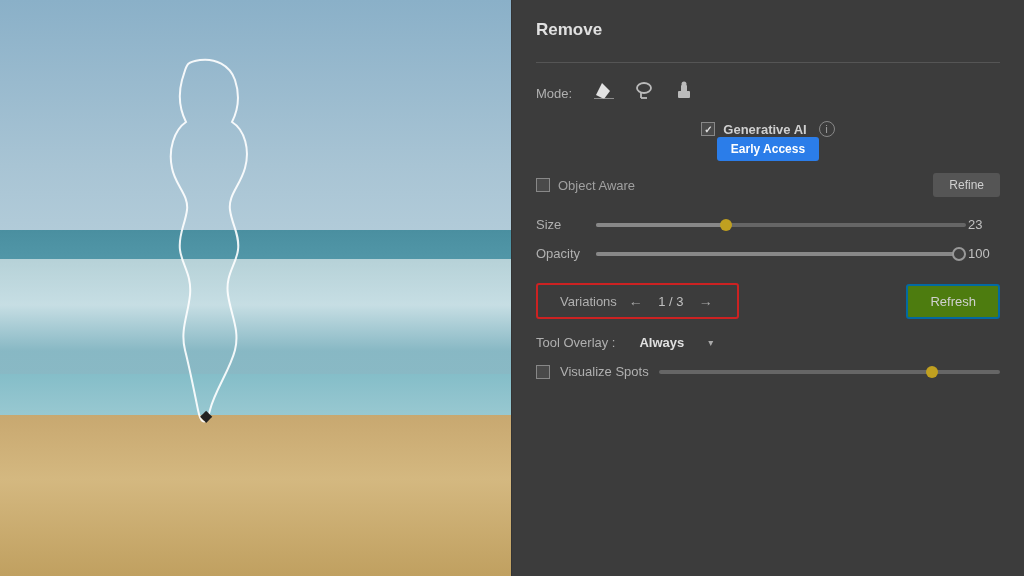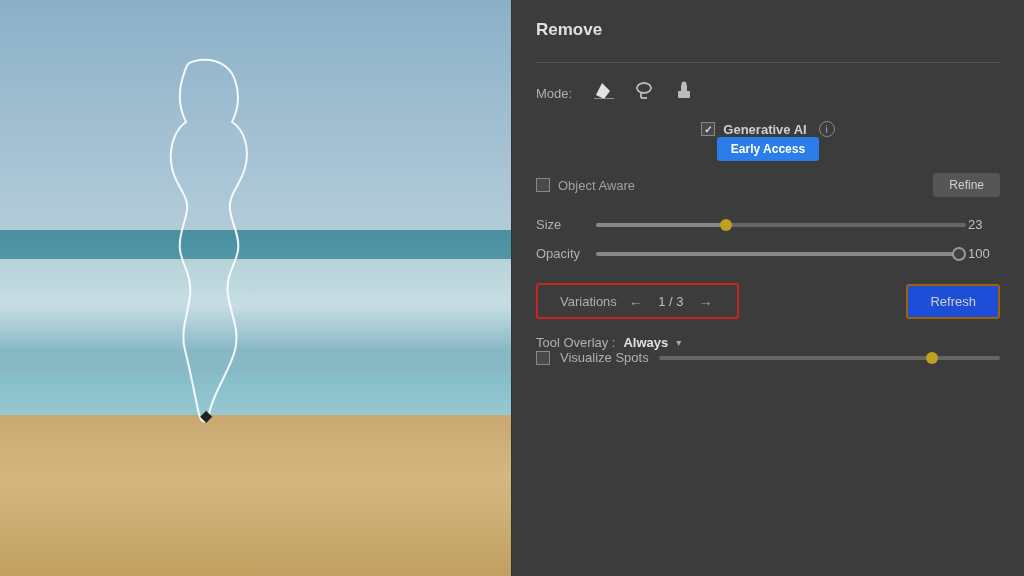--- a/index.html
+++ b/index.html
@@ -304,36 +304,37 @@
     }
 
     .variations-count {
       color: #c0c0c0;
       font-size: 13px;
       min-width: 32px;
       text-align: center;
     }
 
     .refresh-btn {
-      border: 2px solid #a16207;
-      background: #1d4ed8;
+      border: 2px solid #0369a1;
+      background: #4d7c0f;
       color: #d0d0d0;
       padding: 8px 22px;
       font-size: 13px;
       font-weight: 500;
       cursor: pointer;
       border-radius: 3px;
       margin-left: auto;
     }
 
     
     .tool-overlay-row {
       display: flex;
       align-items: center;
-      gap: 8px;
+      gap: 24px;
+      margin-bottom: 14px;
     }
 
     .tool-overlay-label {
       color: #b0b0b0;
       font-size: 13px;
     }
 
     .tool-overlay-value {
       color: #e0e0e0;
       font-size: 13px;

